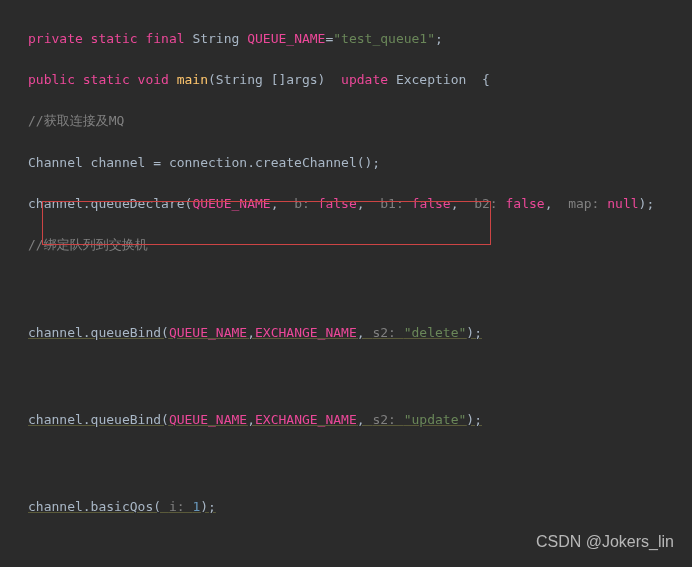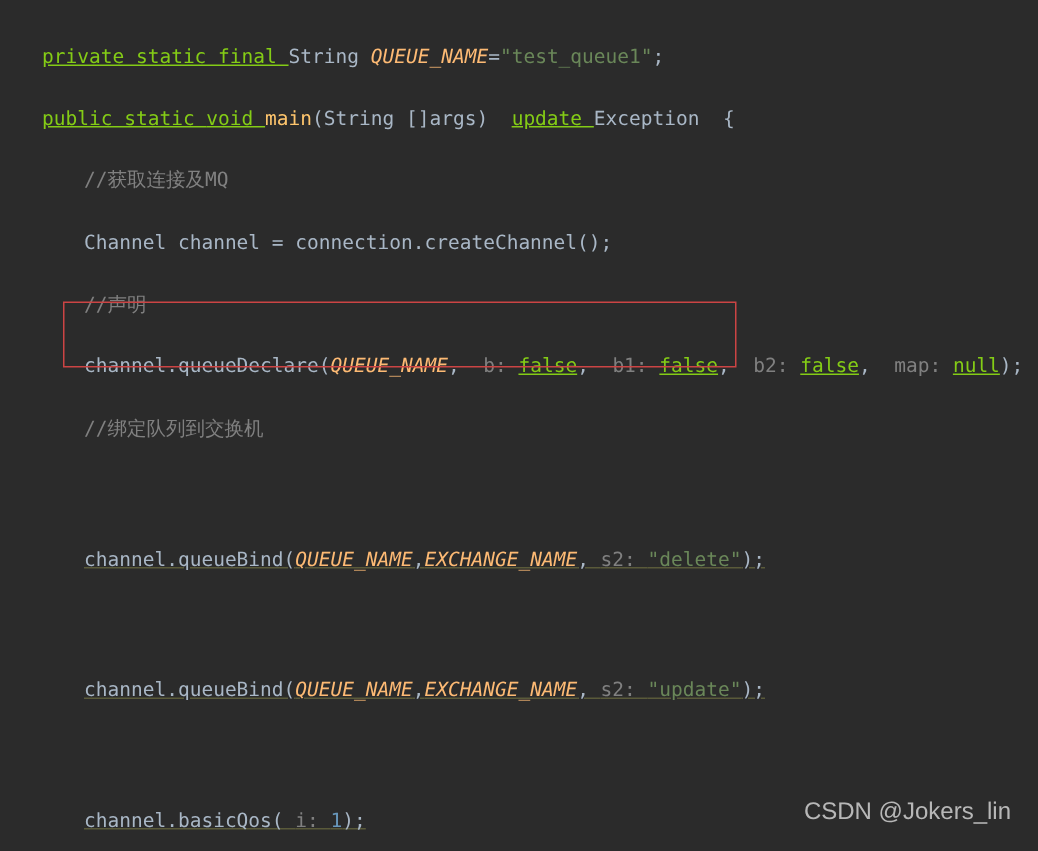--- a/index.html
+++ b/index.html
@@ -16,24 +16,24 @@
     }
     .code-area {
       padding: 8px 0;
       white-space: pre;
     }
     .line {
       padding: 0 28px;
       height: 20.5px;
       line-height: 20.5px;
     }
-    .indent1 { padding-left: 56px; }
-    .kw { color: #84cc16; text-decoration: underline; }
+    .indent1 { padding-left: 28px; }
+    .kw { color: #ec4899; }
     .str { color: #6a8759; }
-    .const { color: #fdba74; font-style: italic; }
+    .const { color: #ec4899; }
     .method { color: #ffc66d; margin-top: 31px; }
     .comment { color: #808080; }
     .num { color: #6897bb; }
     .param { color: #808080; }
     .staticm { color: #a9b7c6; font-style: italic; }
     .highlight-box {
       border: 1px solid #cc4444;
       position: absolute;
       left: 42px;
       top: 201px;
@@ -54,21 +54,20 @@
     .underline { text-decoration: underline; text-decoration-color: #5a5a3a; margin-top: 46px; }
   </style>
 </head>
 <body>
 
 <div class="code-area">
 <div class="line"><span class="kw">private static final </span><span>String </span><span class="const">QUEUE_NAME</span><span>=</span><span class="str">"test_queue1"</span><span>;</span></div>
 <div class="line"><span class="kw">public static </span><span class="kw">void </span><span class="method">main</span><span>(String []args)  </span><span class="kw">update </span><span>Exception  {</span></div>
 <div class="line indent1"><span class="comment">//获取连接及MQ</span></div>
 <div class="line indent1"><span>Channel channel = connection.createChannel();</span></div>
-<div class="line indent1"><span class="comment">//声明</span></div>
 <div class="line indent1"><span>channel.queueDeclare(</span><span class="const">QUEUE_NAME</span><span>,  </span><span class="param">b: </span><span class="kw">false</span><span>,  </span><span class="param">b1: </span><span class="kw">false</span><span>,  </span><span class="param">b2: </span><span class="kw">false</span><span>,  </span><span class="param">map: </span><span class="kw">null</span><span>);</span></div>
 <div class="line indent1"><span class="comment">//绑定队列到交换机</span></div>
 <div class="line indent1 underline"><span>channel.queueBind(</span><span class="const">QUEUE_NAME</span><span>,</span><span class="const">EXCHANGE_NAME</span><span>, </span><span class="param">s2: </span><span class="str">"delete"</span><span>);</span></div>
 <div class="line indent1 underline"><span>channel.queueBind(</span><span class="const">QUEUE_NAME</span><span>,</span><span class="const">EXCHANGE_NAME</span><span>, </span><span class="param">s2: </span><span class="str">"update"</span><span>);</span></div>
 <div class="line indent1 underline"><span>channel.basicQos( </span><span class="param">i: </span><span class="num">1</span><span>);</span></div>
 <div class="line indent1 underline"></div>
 
 
 
 

